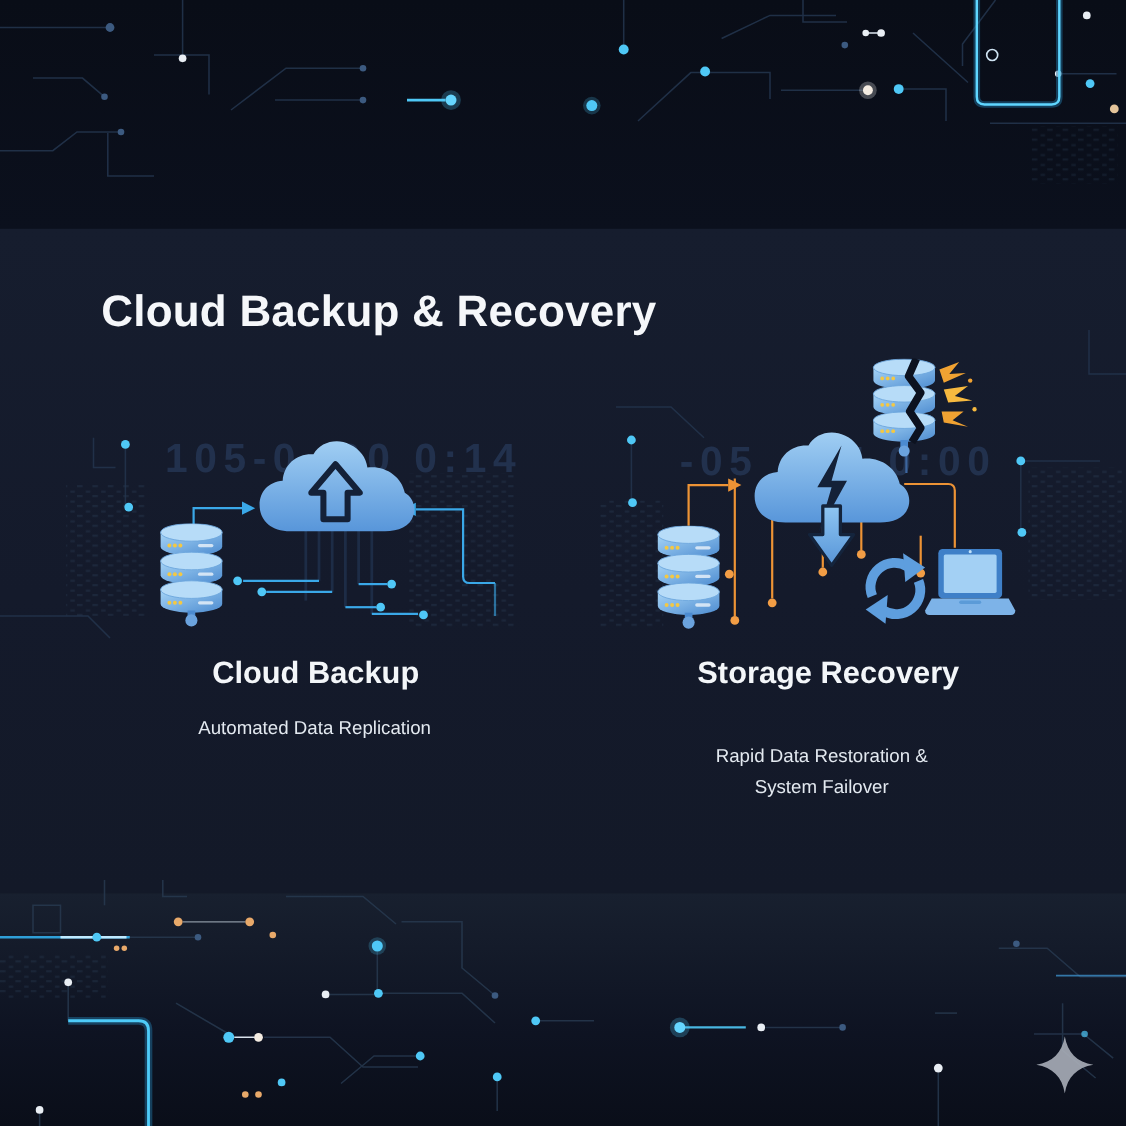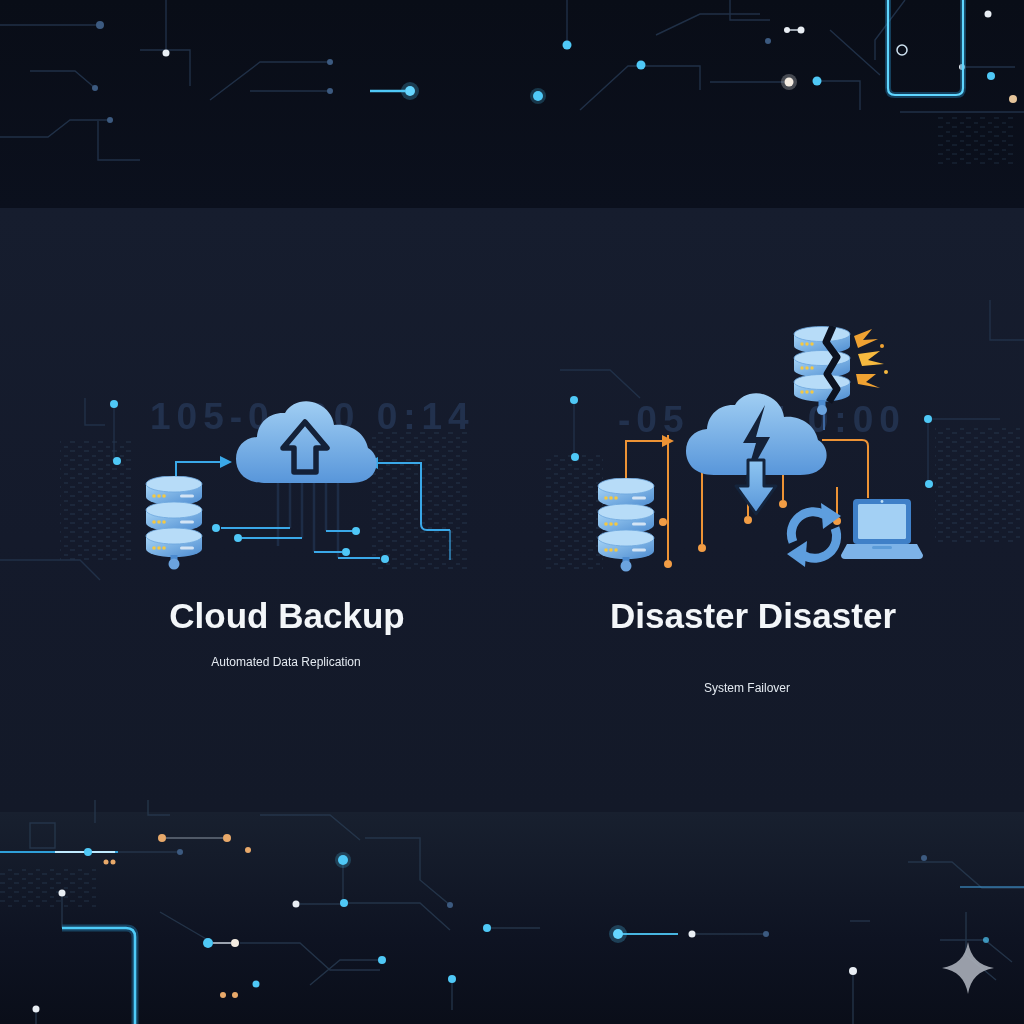--- a/index.html
+++ b/index.html
@@ -14,25 +14,25 @@
   .overlay{position:absolute;left:0;top:0;z-index:1;}
   .wm{position:absolute;z-index:1;color:#3a5a8c;opacity:.35;font-weight:600;
     font-size:37px;letter-spacing:6px;white-space:pre;}
   .wm-left{left:150px;top:396px;}
   .wm-right{left:618px;top:399px;}
   .icon{position:absolute;z-index:2;}
   .title{position:absolute;left:92px;top:260px;z-index:3;color:#f5f7fa;
     font-size:40px;font-weight:700;line-height:47px;letter-spacing:.2px;}
   .title span{display:block;}
   .label-h{position:absolute;z-index:3;width:360px;text-align:center;
-    color:#f3f6f9;font-size:35px;font-weight:600;}
+    color:#f3f6f9;font-size:28px;font-weight:600;}
   .h-backup{left:107px;top:596px;}
   .h-recovery{left:573px;top:596px;}
   .label-d{position:absolute;z-index:3;width:380px;text-align:center;
-    color:#e3e9f0;font-size:12px;line-height:28px;font-weight:400;}
+    color:#e3e9f0;font-size:17px;line-height:28px;font-weight:400;}
   .d-backup{left:96px;top:648px;}
   .d-recovery{left:557px;top:674px;}
   .label-d span{display:block;}
 </style>
 </head>
 <body>
 
 <div class="canvas">
   <div class="band-top"></div>
   <div class="band-mid"></div>
@@ -247,20 +247,21 @@
         <circle cx="837" cy="521" r="4"></circle>
           <circle cx="663" cy="522" r="4"></circle>
       </g>
     </g>
   </svg>
 
   <div class="wm wm-left">105-0  00 0:14</div>
   <div class="wm wm-right">-05   05 0:00</div>
 
   <div class="title">
+    <span>Cloud Backup &amp; Recovery</span>
   </div>
 
   <svg class="icon" style="left:144px;top:476px" width="60" height="94" viewBox="0 0 60 94">
     <defs>
         <linearGradient id="dbg" x1="0" y1="0" x2="1" y2="1">
       <stop offset="0" stop-color="#a6d4f6"></stop>
           <stop offset="1" stop-color="#4c8bd0"></stop>
     </linearGradient>
       </defs>
     <g>
@@ -408,18 +409,19 @@
   </svg>
 
   <div>
     <div class="label-h h-backup">Cloud Backup</div>
     <div class="label-d d-backup">
       <span>Automated Data Replication</span>
     </div>
   </div>
 
   <div>
-    <div class="label-h h-recovery">Disaster Disaster</div>
+    <div class="label-h h-recovery">Storage Recovery</div>
     <div class="label-d d-recovery">
+      <span>Rapid Data Restoration &amp;</span>
       <span>System Failover</span>
     </div>
   </div>
 </div>
 
 </body></html>

